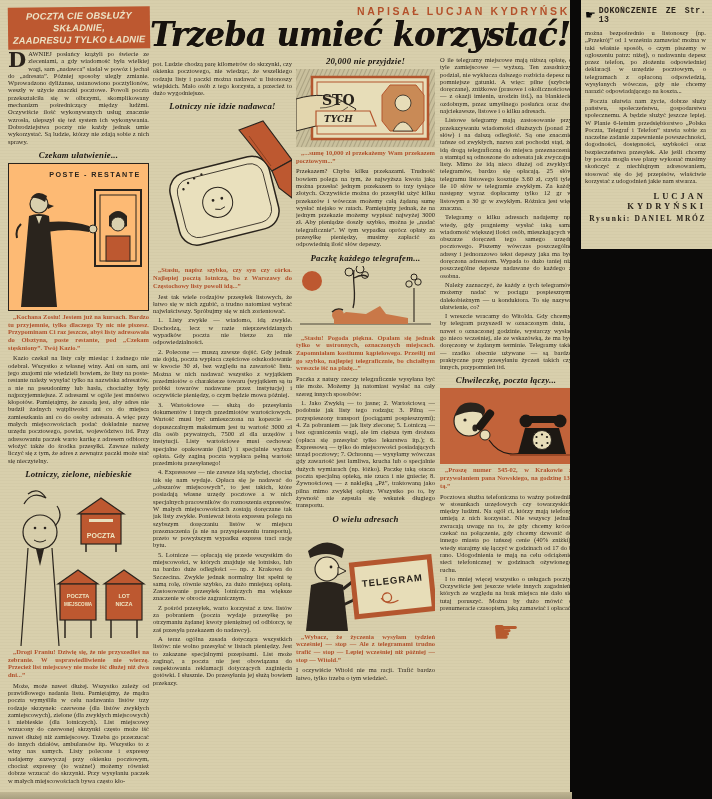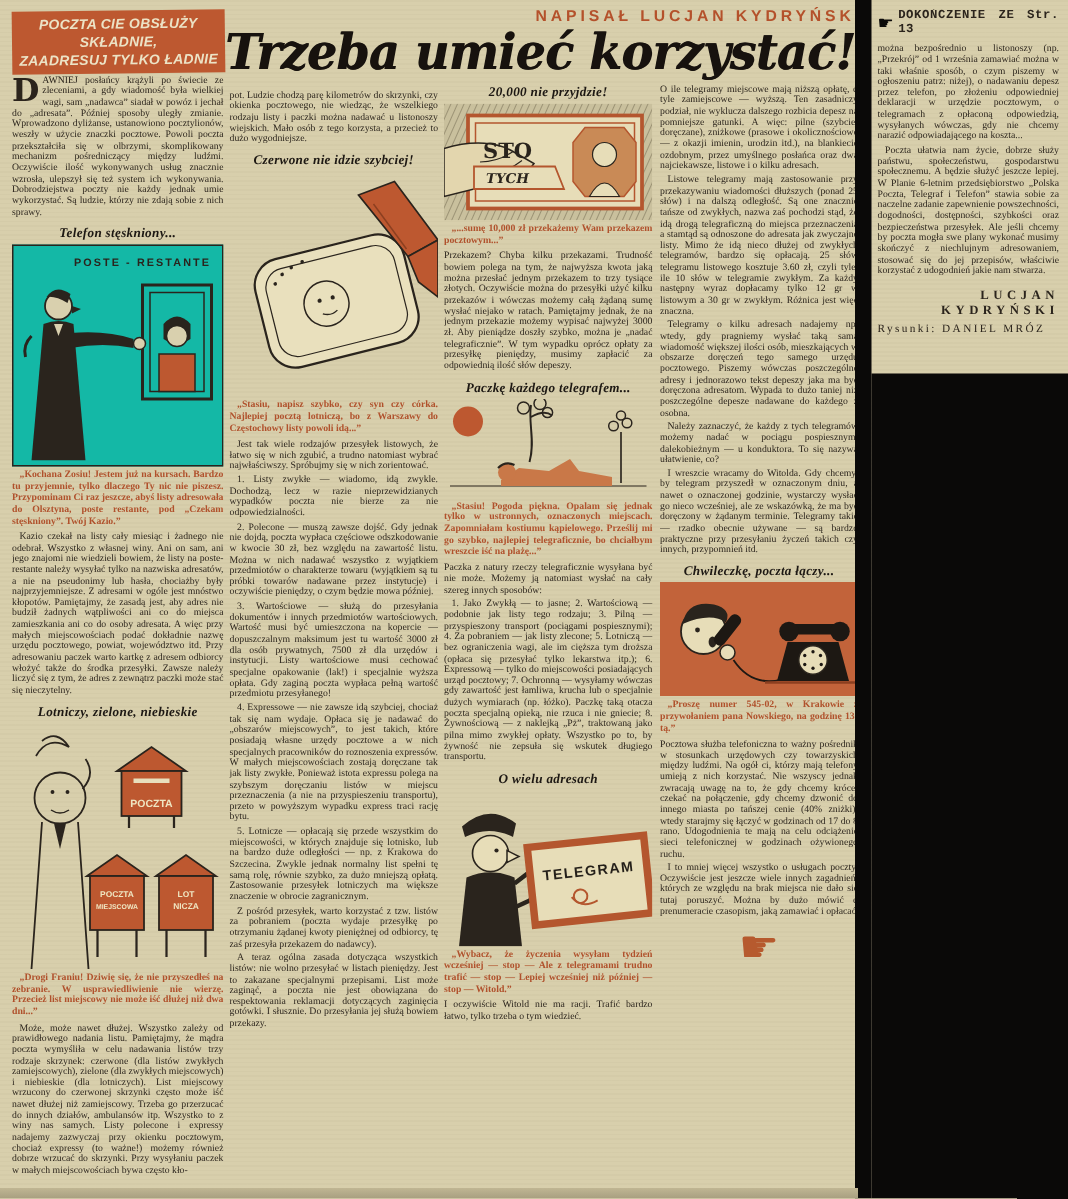--- a/index.html
+++ b/index.html
@@ -37,48 +37,48 @@
   #col4{left:440px;top:56px;width:132px;height:741px}
   #col5{left:585px;top:6px; width:121px;height:243px}
   .col p{margin:0 0 2px 0;font-size:6.5px;line-height:7.3px;text-indent:5px}
   .col p.p0{text-indent:0}
   .q{color:#b0512c;font-weight:bold;font-size:6.5px;line-height:7.7px;margin:2px 0 3px 0;text-indent:5px;text-align:justify}
   .h{font-weight:bold;font-style:italic;font-size:8.8px;line-height:10px;text-align:center;
      margin:5px 0 3px 0;letter-spacing:.2px;color:#1d1813}
   .dc{float:left;font-family:"DejaVu Serif",serif;font-weight:bold;font-size:21px;line-height:17px;margin:1px 2px 0 0}
   .illo{position:relative;margin:2px 0;overflow:hidden}
   .illo svg{display:block}
-  .framed{border:1.5px solid #2a241d;background:#14b8a6}
+  .framed{border:1.5px solid #2a241d;background:#fdba74}
   
   .cont{display:flex;align-items:center;gap:3px;margin-bottom:5px;text-indent:0}
   .hand-black{font-family:"DejaVu Sans",sans-serif;font-size:12px;line-height:10px;color:#0c0b09}
   .cont b{font-family:Liberation Mono, monospace;font-weight:bold;font-size:8.2px;letter-spacing:.4px}
   .byline{margin-top:7px;text-align:right;font-weight:bold;font-size:8.5px;letter-spacing:3px;text-indent:0}
-  .credit{margin-top:3px;text-align:left;font-weight:normal;font-size:7.5px;letter-spacing:1.6px;text-indent:0}
+  .credit{margin-top:3px;text-align:right;font-weight:bold;font-size:7.5px;letter-spacing:1.6px;text-indent:0}
   .hand-orange{height:36px;text-align:center;font-family:"DejaVu Sans",sans-serif;
     font-size:30px;line-height:34px;color:#b65a2e;margin-top:4px}
   
   .vbar{position:absolute;left:570px;top:0;width:11px;height:799px;background:#0a0908}
   .corner{position:absolute;left:581px;top:249px;width:131px;height:550px;background:#0a0908}
   .page-edge{position:absolute;left:0;top:792px;width:572px;height:7px;
     background:linear-gradient(#c0b693,#a89f80)}
 </style>
 </head>
 <body>
 
 <div class="slogan-box">
   <span>POCZTA CIE OBSŁUŻY SKŁADNIE,</span>
   <span>ZAADRESUJ TYLKO ŁADNIE</span>
 </div>
 <div class="kicker">NAPISAŁ LUCJAN KYDRYŃSKI</div>
 <div class="headline">Trzeba umieć korzystać!</div>
 
 <div class="col" id="col1">
   <p class="p0"><span class="dc">D</span><span>AWNIEJ posłańcy krążyli po świecie ze zleceniami, a gdy wiadomość była wielkiej wagi, sam „nadawca” siadał w powóz i jechał do „adresata”. Później sposoby uległy zmianie. Wprowadzono dyliżanse, ustanowiono pocztylionów, weszły w użycie znaczki pocztowe. Powoli poczta przekształciła się w olbrzymi, skomplikowany mechanizm pośredniczący między ludźmi. Oczywiście ilość wykonywanych usług znacznie wzrosła, ulepszył się też system ich wykonywania. Dobrodziejstwa poczty nie każdy jednak umie wykorzystać. Są ludzie, którzy nie zdają sobie z nich sprawy.</span></p>
-  <div class="h">Telefon stęskniony...</div>
+  <div class="h">Czekam ułatwienie...</div>
 
   <div class="illo framed" style="height:146px">
     <svg width="138" height="143" viewBox="0 0 138 143">
       <text x="86" y="13" text-anchor="middle" font-family="Liberation Sans, sans-serif" font-size="7.2" font-weight="bold" letter-spacing="1.4" fill="#2a241d">POSTE - RESTANTE</text>
       <g>
         <rect x="86" y="26" width="46" height="76" fill="none" stroke="#2a241d" stroke-width="2"></rect>
         <rect x="91" y="31" width="36" height="66" fill="none" stroke="#2a241d" stroke-width="1"></rect>
         <path d="M100,52 q9,-10 18,0 l0,10 q-9,6 -18,0 Z" fill="#2a241d"></path>
         <circle cx="109" cy="60" r="7" fill="#d9d0ae" stroke="#2a241d" stroke-width="1"></circle>
         <rect x="97" y="72" width="24" height="25" fill="#bd5830" stroke="#2a241d" stroke-width="1"></rect>
@@ -135,21 +135,21 @@
       </g>
     </svg>
   </div>
 
   <div class="q">„Drogi Franiu! Dziwię się, że nie przyszedłeś na zebranie. W usprawiedliwienie nie wierzę. Przecież list miejscowy nie może iść dłużej niż dwa dni...”</div>
   <p>Może, może nawet dłużej. Wszystko zależy od prawidłowego nadania listu. Pamiętajmy, że mądra poczta wymyśliła w celu nadawania listów trzy rodzaje skrzynek: czerwone (dla listów zwykłych zamiejscowych), zielone (dla zwykłych miejscowych) i niebieskie (dla lotniczych). List miejscowy wrzucony do czerwonej skrzynki często może iść nawet dłużej niż zamiejscowy. Trzeba go przerzucać do innych działów, ambulansów itp. Wszystko to z winy nas samych. Listy polecone i expressy nadajemy zazwyczaj przy okienku pocztowym, chociaż expressy (to ważne!) możemy również dobrze wrzucać do skrzynki. Przy wysyłaniu paczek w małych miejscowościach bywa często kło-</p>
 </div>
 
 <div class="col" id="col2">
   <p class="p0">pot. Ludzie chodzą parę kilometrów do skrzynki, czy okienka pocztowego, nie wiedząc, że wszelkiego rodzaju listy i paczki można nadawać u listonoszy wiejskich. Mało osób z tego korzysta, a przecież to dużo wygodniejsze.</p>
-  <div class="h">Czerwone nie idzie szybciej!</div>
+  <div class="h">Lotniczy nie idzie nadawca!</div>
 
   <div class="illo" style="height:150px">
     <svg width="139" height="150" viewBox="0 0 139 150">
       <g transform="rotate(-14 70 85)">
         <rect x="20" y="50" width="102" height="74" rx="18" fill="#e9e0bd" stroke="#2a241d" stroke-width="1.5"></rect>
         <rect x="27" y="57" width="88" height="60" rx="13" fill="none" stroke="#2a241d" stroke-width=".8"></rect>
         <circle cx="64" cy="87" r="15" fill="none" stroke="#2a241d" stroke-width="1"></circle>
         <circle cx="60" cy="84" r="1.4" fill="#2a241d"></circle>
           <circle cx="69" cy="84" r="1.4" fill="#2a241d"></circle>
         <path d="M60,93 q5,3 10,0" fill="none" stroke="#2a241d" stroke-width=".9"></path>

